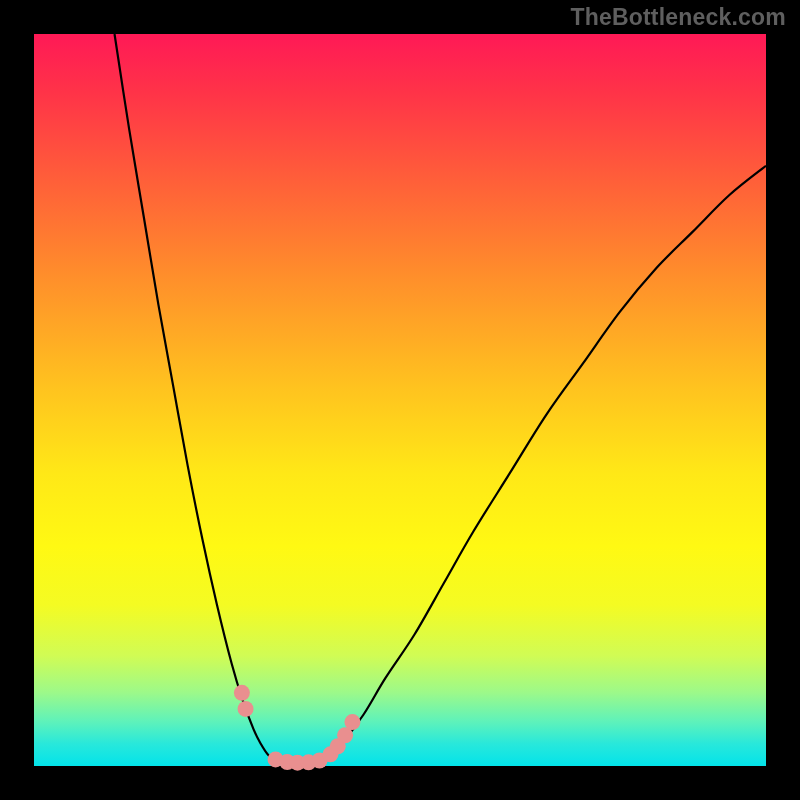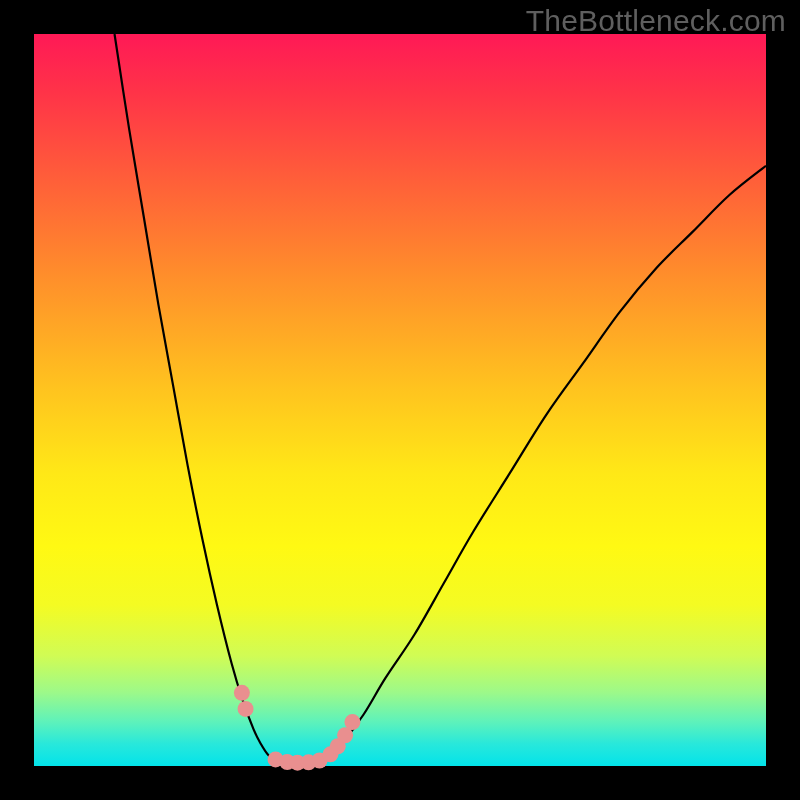--- a/index.html
+++ b/index.html
@@ -15,22 +15,22 @@
     position: relative;
     width: 800px;
     height: 800px;
     background: #000;
   }
   .watermark {
     position: absolute;
     top: 4px;
     right: 14px;
     color: #5f5f5f;
-    font-size: 30px;
-    font-weight: 400;
+    font-size: 23px;
+    font-weight: 700;
     letter-spacing: 0.2px;
     font-family: Arial, Helvetica, sans-serif;
   }
   .plot {
     position: absolute;
     left: 34px;
     top: 34px;
     width: 732px;
     height: 732px;
     background: linear-gradient(

